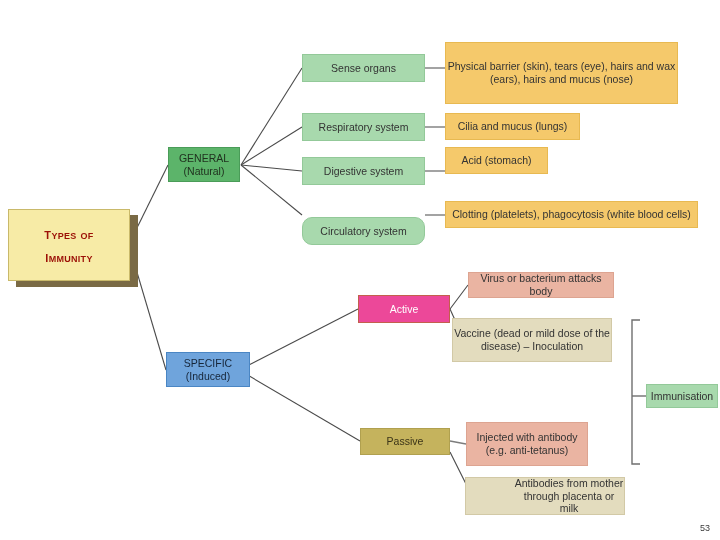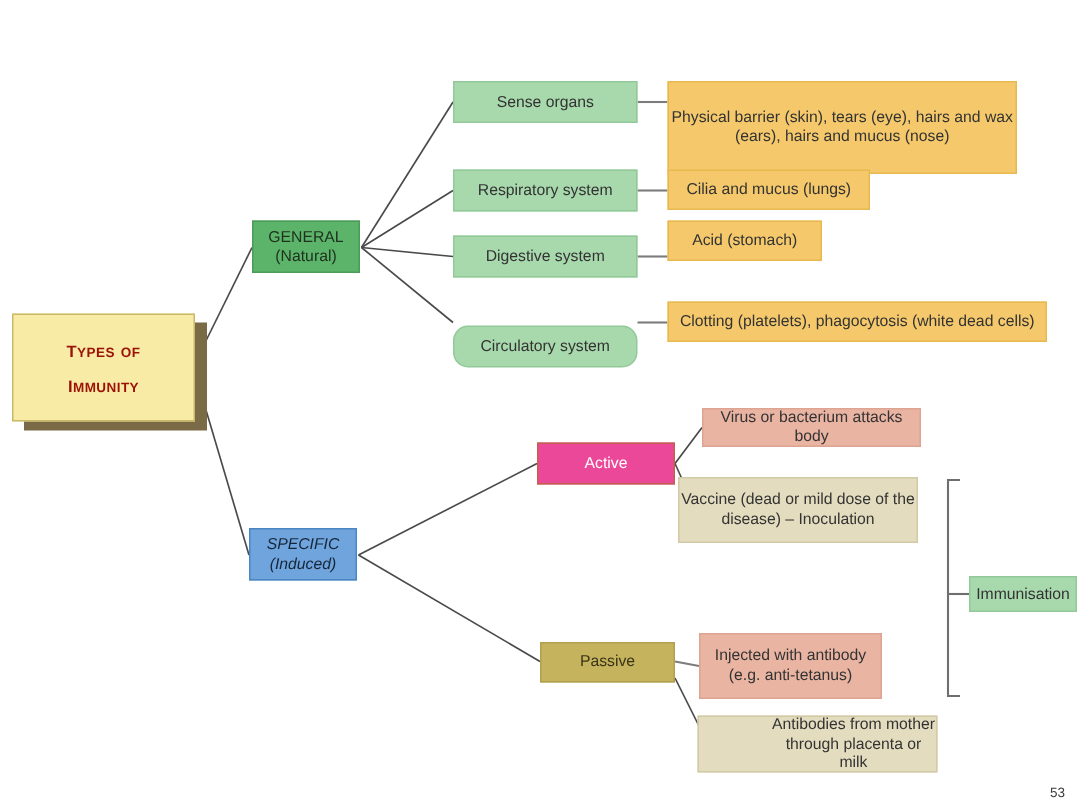--- a/index.html
+++ b/index.html
@@ -74,28 +74,27 @@
     height: 35px;
     background: #5cb46a;
     border: 1px solid #4a9c58;
     flex-direction: column;
     font-size: 10.5px;
     color: #20321f;
   }
   #specific-box {
     left: 166px;
     top: 352px;
-    width: 72px;
+    width: 84px;
     height: 35px;
     background: #6fa4dc;
     border: 1px solid #4a86c4;
     flex-direction: column;
     font-size: 10.5px;
     color: #16263a;
-    font-style: italic;
   }
 
   
   .cat-green {
     background: #a8d9ad;
     border: 1px solid #93c999;
     left: 302px;
     width: 123px;
     height: 28px;
     font-size: 10.5px;
@@ -104,21 +103,21 @@
   #cat-resp       { top: 113px; }
   #cat-dig        { top: 157px; }
   #cat-circ       { top: 217px; border-radius: 10px; }
 
   
   .det-orange {
     background: #f5c96b;
     border: 1px solid #e8b951;
     font-size: 10.5px;
   }
-  #det-physical { left: 445px; top: 54px;  width: 233px; height: 62px; text-align: center; }
+  #det-physical { left: 445px; top: 42px;  width: 233px; height: 62px; text-align: center; }
   #det-cilia    { left: 445px; top: 113px; width: 135px; height: 27px; }
   #det-acid     { left: 445px; top: 147px; width: 103px; height: 27px; }
   #det-clotting { left: 445px; top: 201px; width: 253px; height: 27px; }
 
   
   #active-box {
     left: 358px; top: 295px; width: 92px; height: 28px;
     background: #ec4899;
     border: 1px solid #c2604c;
     color: #ffffff;
@@ -220,21 +219,21 @@
   </div>
 
   <div class="node cat-green" id="cat-sense">Sense organs</div>
   <div class="node cat-green" id="cat-resp">Respiratory system</div>
   <div class="node cat-green" id="cat-dig">Digestive system</div>
   <div class="node cat-green" id="cat-circ">Circulatory system</div>
 
   <div class="node det-orange" id="det-physical">Physical barrier (skin), tears (eye), hairs and wax (ears), hairs and mucus (nose)</div>
   <div class="node det-orange" id="det-cilia">Cilia and mucus (lungs)</div>
   <div class="node det-orange" id="det-acid">Acid (stomach)</div>
-  <div class="node det-orange" id="det-clotting">Clotting (platelets), phagocytosis (white dead cells)</div>
+  <div class="node det-orange" id="det-clotting">Clotting (platelets), phagocytosis (white blood cells)</div>
 
   <div class="node" id="active-box">Active</div>
   <div class="node" id="passive-box">Passive</div>
 
   <div class="node" id="det-virus">Virus or bacterium attacks body</div>
   <div class="node" id="det-vaccine">Vaccine (dead or mild dose of the disease) – Inoculation</div>
   <div class="node" id="det-injected">Injected with antibody (e.g. anti-tetanus)</div>
   <div class="node" id="det-mother">Antibodies from mother through placenta or milk</div>
 
   <div class="node" id="immunisation-box">Immunisation</div>

